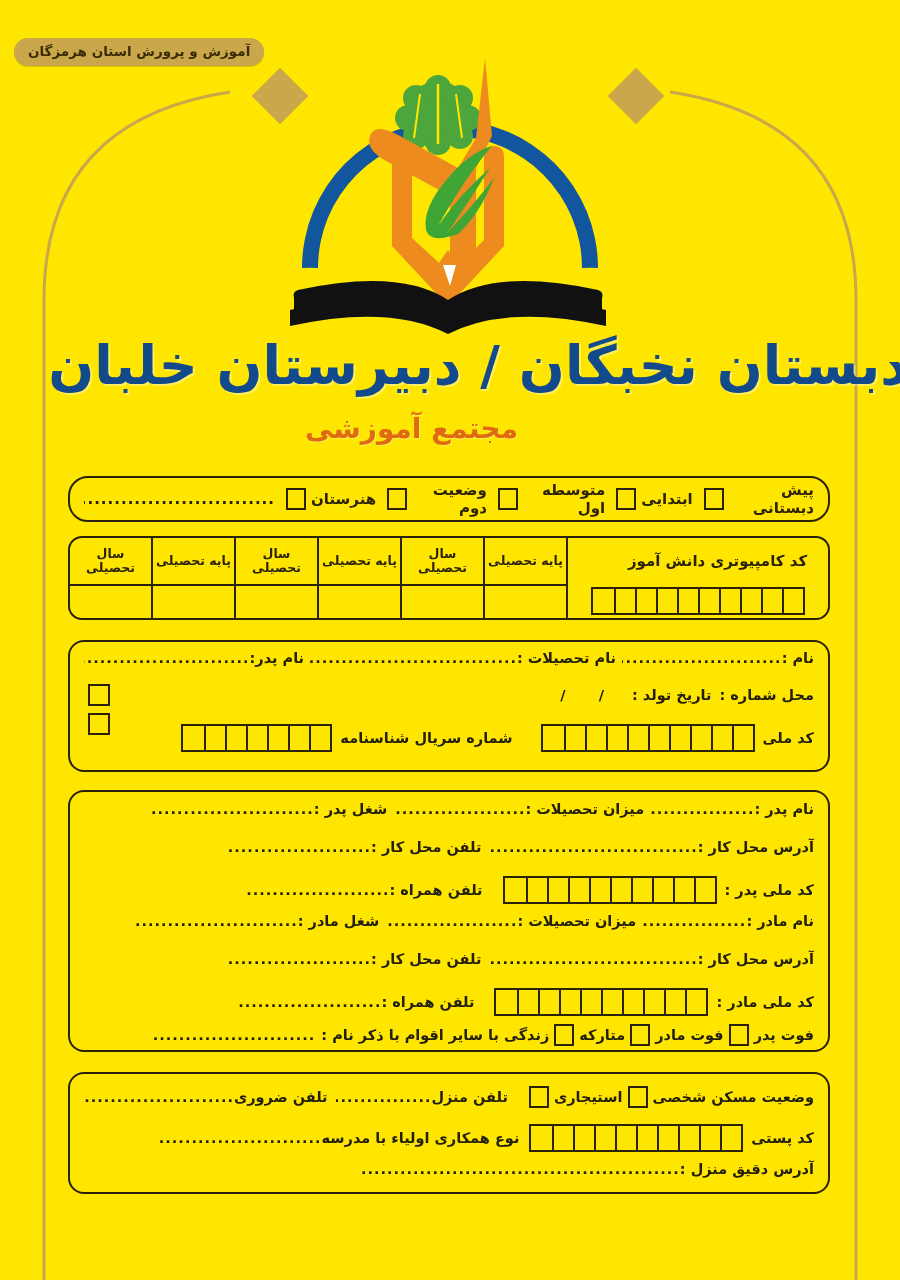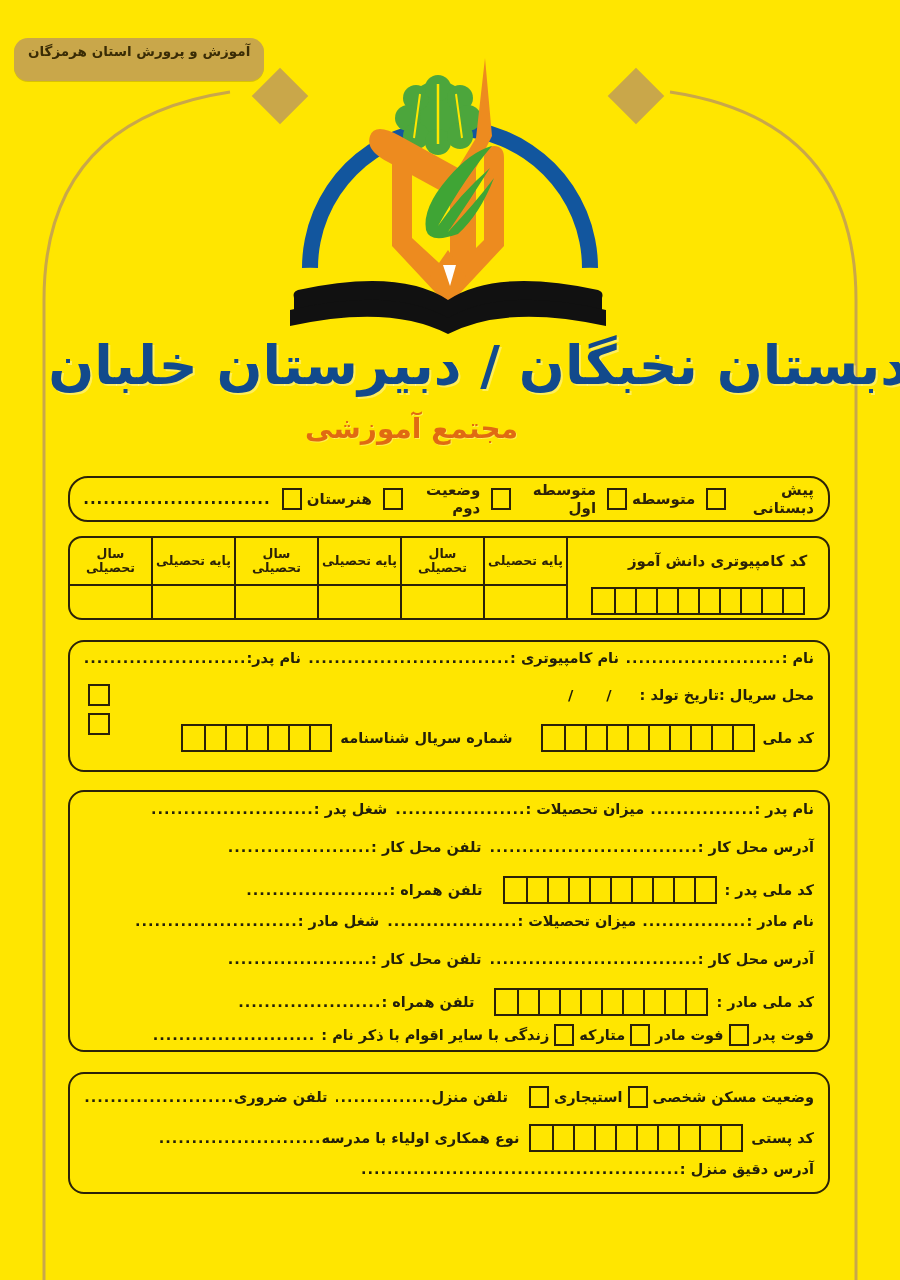--- a/index.html
+++ b/index.html
@@ -17,21 +17,21 @@
 
   
   .frame-svg{position:absolute;left:0;top:0;width:900px;height:1280px;pointer-events:none;}
 
   
   .badge{
     position:absolute;left:14px;top:38px;
     background:#C9A74A;
     color:#3a2c05;
     border-radius:14px;
-    padding:5px 14px 22px;
+    padding:5px 14px 7px;
     font-size:13.5px;font-weight:bold;
     letter-spacing:.3px;
     white-space:nowrap;
     box-shadow:0 1px 0 rgba(0,0,0,.15);
   }
 
   
   .logo{position:absolute;left:50%;transform:translateX(-50%);top:18px;width:340px;height:320px;}
 
   
@@ -198,21 +198,21 @@
   <div class="title-main">دبستان نخبگان / دبیرستان خلبان</div>
   <div class="title-sub">مجتمع آموزشی</div>
 
   <div class="panel" id="level-bar">
     <div class="inner">
       <span class="opt">
         <span>پیش دبستانی</span>
         <span class="chk"></span>
       </span>
       <span class="opt">
-        <span>متوسطه</span>
+        <span>ابتدایی</span>
         <span class="chk"></span>
       </span>
       <span class="opt">
         <span>متوسطه اول</span>
         <span class="chk"></span>
       </span>
       <span class="opt">
         <span>وضعیت دوم</span>
         <span class="chk"></span>
       </span>
@@ -267,29 +267,29 @@
         <div class="h">سال تحصیلی</div>
         <div class="b"></div>
       </div>
     </div>
   </div>
 
   <div class="panel" id="student-panel">
     <div class="rowline r1">
       <span class="lbl">نام :</span>
       <span class="dots">...........................</span>
-      <span class="lbl" style="margin-right:6px">نام کامپیوتری :</span>
+      <span class="lbl" style="margin-right:6px">نام تحصیلات :</span>
       <span class="dots">...................................</span>
       <span class="lbl" style="margin-right:6px">نام پدر:</span>
       <span class="dots grow">............................</span>
     </div>
 
     <div class="rowline r2">
-      <span class="lbl">محل سریال :</span>
-      <span class="lbl" style="">تاریخ تولد :</span>
+      <span class="lbl">محل شماره :</span>
+      <span class="lbl" style="margin-right:8px">تاریخ تولد :</span>
       <span class="lbl" style="margin-right:14px;letter-spacing:14px">/        /</span>
     </div>
 
     <div class="rowline r3">
       <span class="lbl">کد ملی</span>
       <span class="boxes" style="margin-right:8px">
           <i></i>
           <i></i>
           <i></i>
           <i></i>

